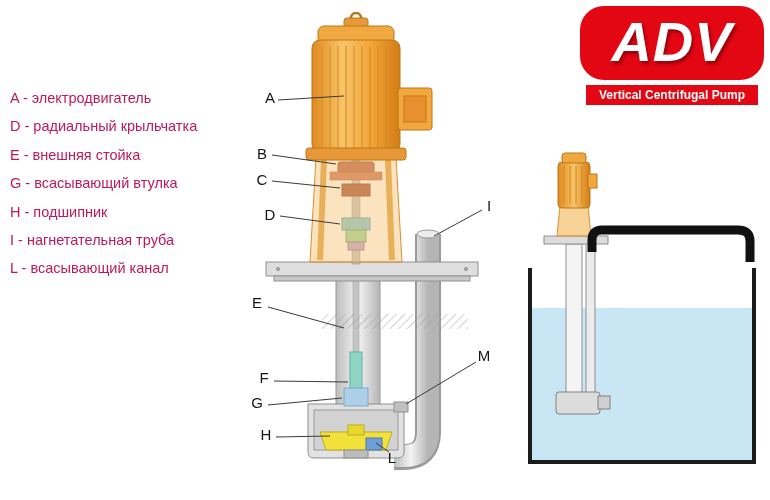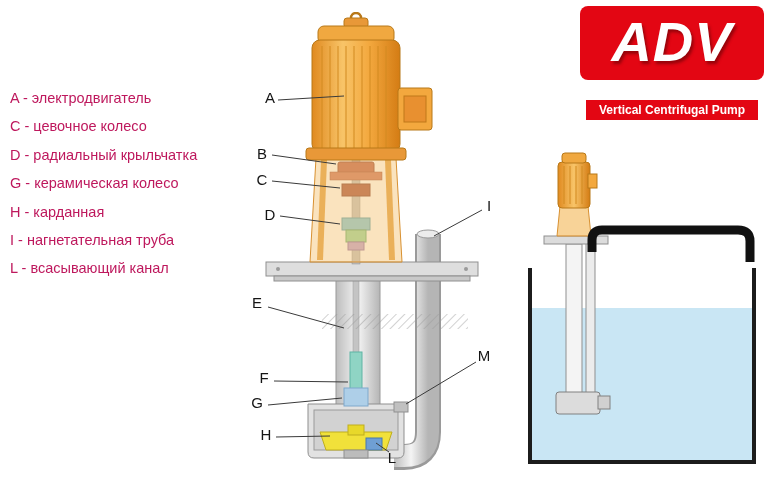--- a/index.html
+++ b/index.html
@@ -11,42 +11,42 @@
   .legend{position:absolute;left:10px;top:84px;}
   .legend-item{
     font-size:14.5px;line-height:28.4px;color:#be185d;white-space:nowrap;
   }
   .part-label{
     position:absolute;transform:translate(-50%,-50%);
     font-size:15px;color:#151515;
   }
   .logo{position:absolute;left:580px;top:6px;width:184px;text-align:center;}
   .logo-main{
-    height:74px;background:#e30613;border-radius:8px;
+    height:74px;background:#e30613;border-radius:24px;
     color:#ffffff;font-weight:bold;font-style:italic;
     font-size:56px;line-height:72px;letter-spacing:1px;
     text-shadow:2px 3px 3px rgba(60,0,0,.45);
   }
   .logo-tagline{
-    margin:20px auto 0;width:172px;height:20px;background:#e30613;
+    margin:5px auto 0;width:172px;height:20px;background:#e30613;
     color:#ffffff;font-size:12px;font-weight:bold;line-height:20px;
   }
   svg.diagram{position:absolute;}
   #main-diagram{left:248px;top:12px;width:275px;height:478px;}
   #install-diagram{left:522px;top:140px;width:240px;height:335px;}
 </style>
 </head>
 <body>
 
 <div class="legend">
   <div class="legend-item">A - электродвигатель</div>
-  <div class="legend-item">C - цевочное колесо</div>
   <div class="legend-item">D - радиальный крыльчатка</div>
-  <div class="legend-item">G - керамическая колесо</div>
-  <div class="legend-item">H - карданная</div>
+  <div class="legend-item">E - внешняя стойка</div>
+  <div class="legend-item">G - всасывающий втулка</div>
+  <div class="legend-item">H - подшипник</div>
   <div class="legend-item">I - нагнетательная труба</div>
   <div class="legend-item">L - всасывающий канал</div>
 </div>
 
 <div class="logo">
   <div class="logo-main">ADV</div>
   <div class="logo-tagline">Vertical Centrifugal Pump</div>
 </div>
 
 <svg id="main-diagram" class="diagram" viewBox="0 0 275 478">

